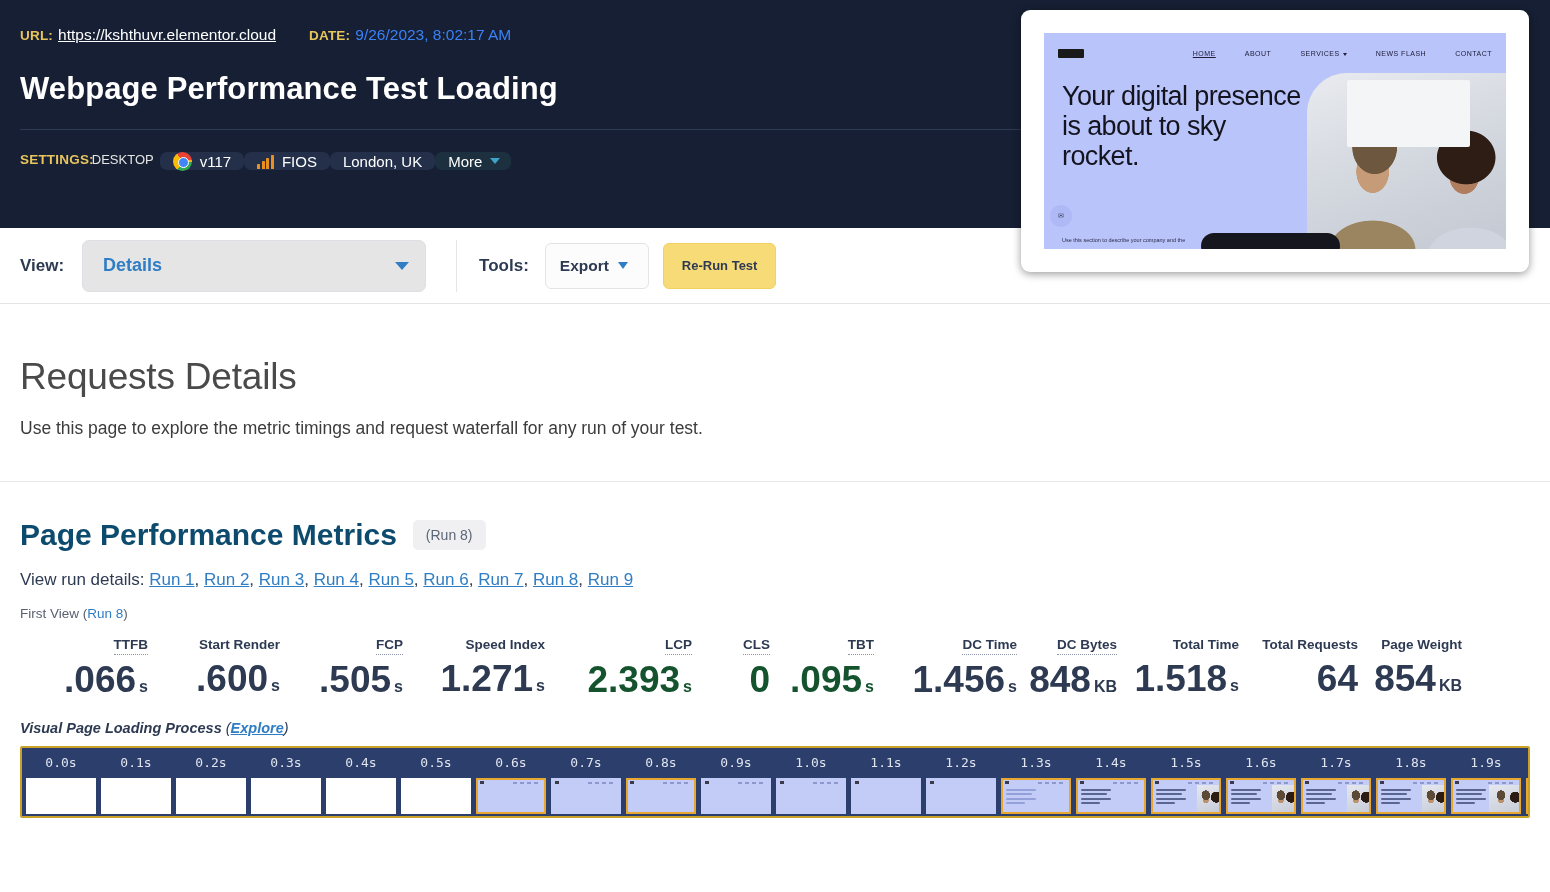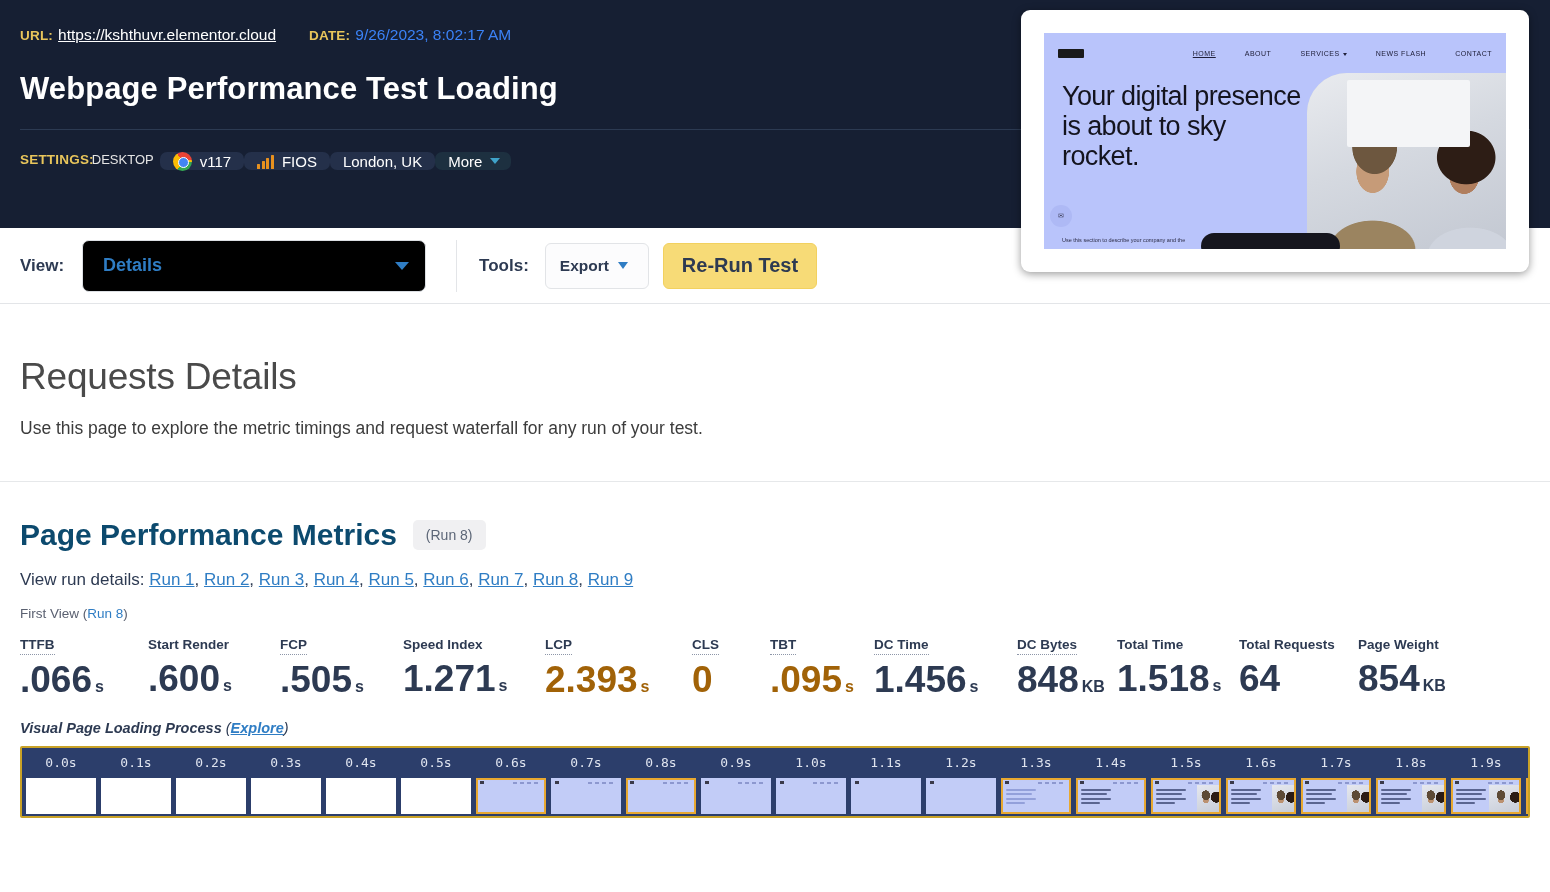--- a/index.html
+++ b/index.html
@@ -152,36 +152,36 @@
     background: #fff;
   }
   .tb-label { font-size: 17px; font-weight: 700; color:#2d3a52; }
   .view-select {
     width: 344px; height: 52px;
     border: 1px solid #dcdfe3;
     border-radius: 7px;
     margin-left: 18px;
     display:flex; align-items:center; justify-content:space-between;
     padding: 0 16px 0 20px;
-    background:#000000; cursor:pointer;
+    background:#e5e5e5; cursor:pointer;
   }
   .view-select .val { color:#2f7dc4; font-weight:700; font-size:18px; }
   .chevron-md { width:0;height:0;border-left:7px solid transparent;border-right:7px solid transparent;border-top:8px solid #2f7dc4;}
   .tb-sep { width:1px; height:52px; background:#e3e5e8; margin:0 22px 0 30px; }
   .btn-export {
     height: 46px; min-width:104px; border:1px solid #e2e4e7; border-radius:6px;
     background:#fcfcfd; display:flex; align-items:center; gap:9px;
     padding:0 14px; margin-left:16px; cursor:pointer;
     font-size:15.5px; font-weight:700; color:#2d3a52;
   }
   .chevron-xs { width:0;height:0;border-left:5.5px solid transparent;border-right:5.5px solid transparent;border-top:7px solid #2f7dc4;}
   .btn-rerun {
     height: 46px; border-radius:6px; background:#f7db77; border:1px solid #f2d15f;
     display:flex;align-items:center;padding:0 18px;margin-left:14px;cursor:pointer;
-    font-size:20px;font-weight:700;color:#2d3a52;
+    font-size:13px;font-weight:700;color:#2d3a52;
   }
 
   
   .section {
     padding: 52px 20px 0 20px;
     border-bottom: 1px solid #e6e8ea;
     padding-bottom: 42px;
   }
   .sec-title { font-size: 37px; font-weight:400; color:#4a4a4a; letter-spacing:-.2px; }
   .sec-desc { font-size: 17.5px; color:#3c3c3c; margin-top: 20px; }
@@ -190,30 +190,30 @@
   .metrics-wrap { padding: 36px 20px 0 20px; }
   .metrics-head { display:flex; align-items:center; gap:16px; }
   .metrics-title { font-size:30px; font-weight:700; color:#0c4a6e; }
   .run-badge { background:#f0f0f2; color:#5c6677; font-size:14px; border-radius:5px; padding:7px 13px; }
   .run-links { margin-top: 18px; font-size:17px; color:#2d3a52; }
   .run-links a { color:#2f7dc4; text-decoration:underline; }
   .first-view { margin-top: 16px; font-size:13.5px; color:#5a6070; }
   .first-view a { color:#2f7dc4; text-decoration:none; }
 
   .metric-row { display:flex; margin-top: 14px; align-items:flex-start; }
-  .metric { flex: 0 0 auto; }
+  .metric { flex: 0 0 auto; text-align: right; }
   .metric-label {
     font-size:13.5px; font-weight:700; color:#2d3a52;
     border-bottom: 1.5px dotted #8d96a8;
     display:inline-block; padding-bottom:1px; line-height:1.1;
   }
   .metric-label.plain { border-bottom: none; }
   .metric-value { margin-top:6px; font-weight:700; font-size:37px; color:#2d3a52; line-height:1; white-space:nowrap; }
   .metric-value .unit { font-size:16px; font-weight:700; margin-left:3px; }
-  .metric.good .metric-value { color:#a16207; }
+  .metric.good .metric-value { color:#14532d; }
 
   
   .film-wrap { padding: 22px 20px 0 20px; }
   .film-title { font-size:14.5px; font-weight:700; color:#2d3a52;font-style:italic; }
   .film-title a { color:#2f7dc4; text-decoration:underline; font-weight:700; }
   .film-title .paren { font-weight:400; }
   .filmstrip {
     margin-top: 10px;
     background:#2c3e6b;
     border: 2px solid #c9a227;

